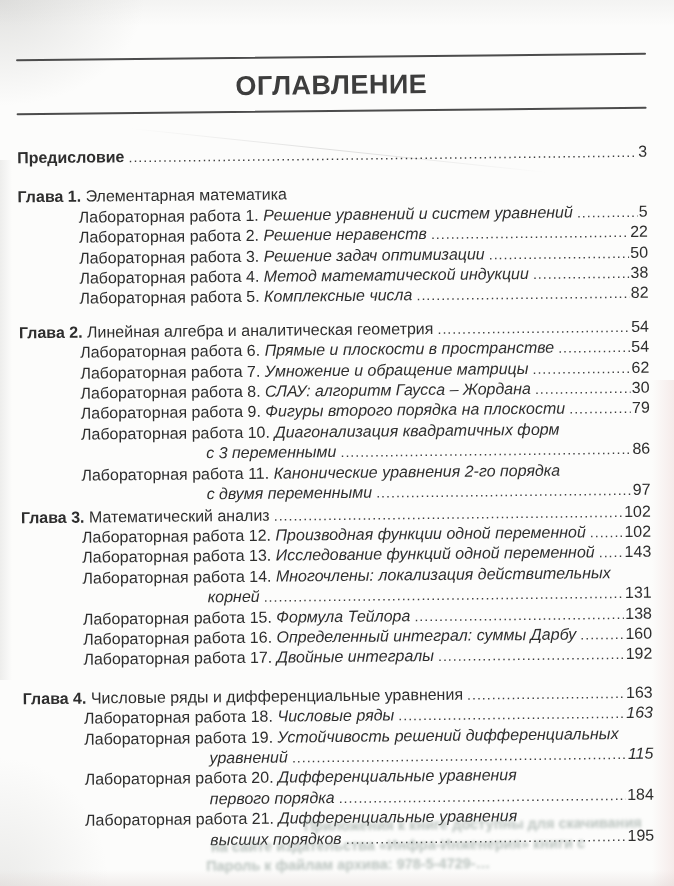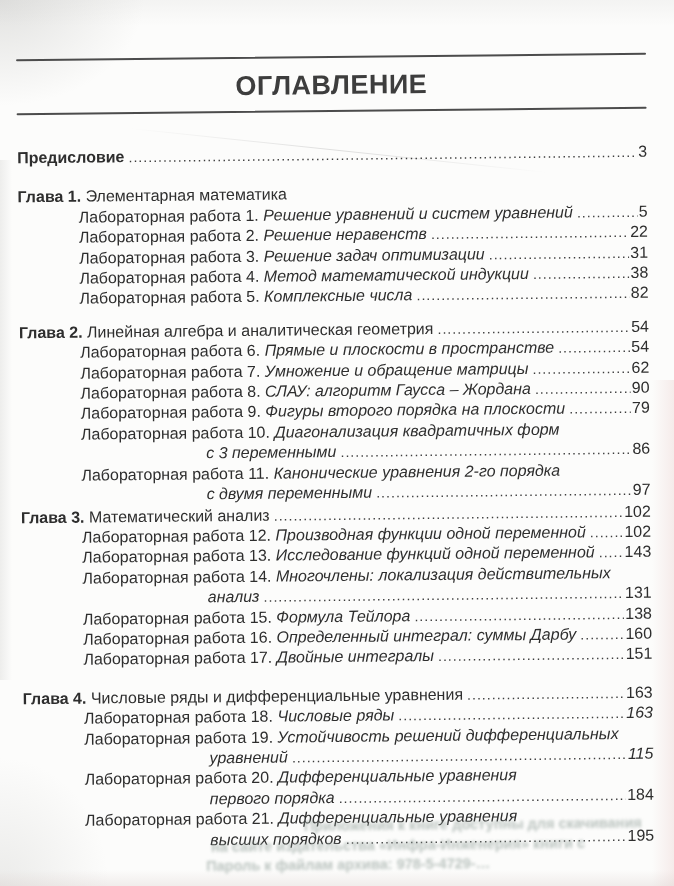--- a/index.html
+++ b/index.html
@@ -103,21 +103,21 @@
         <div class="row entry">
           <span>Лабораторная работа 2.&nbsp;</span>
           <span class="i">Решение неравенств</span>
           <span class="leader"></span>
           <span class="pg">22</span>
         </div>
         <div class="row entry">
           <span>Лабораторная работа 3.&nbsp;</span>
           <span class="i">Решение задач оптимизации</span>
           <span class="leader"></span>
-          <span class="pg">31</span>
+          <span class="pg">50</span>
         </div>
         <div class="row entry">
           <span>Лабораторная работа 4.&nbsp;</span>
           <span class="i">Метод математической индукции</span>
           <span class="leader"></span>
           <span class="pg">38</span>
         </div>
         <div class="row entry">
           <span>Лабораторная работа 5.&nbsp;</span>
           <span class="i">Комплексные числа</span>
@@ -141,21 +141,21 @@
         <div class="row entry">
           <span>Лабораторная работа 7.&nbsp;</span>
           <span class="i">Умножение и обращение матрицы</span>
           <span class="leader"></span>
           <span class="pg">62</span>
         </div>
         <div class="row entry">
           <span>Лабораторная работа 8.&nbsp;</span>
           <span class="i">СЛАУ: алгоритм Гаусса – Жордана</span>
           <span class="leader"></span>
-          <span class="pg">90</span>
+          <span class="pg">30</span>
         </div>
         <div class="row entry">
           <span>Лабораторная работа 9.&nbsp;</span>
           <span class="i">Фигуры второго порядка на плоскости</span>
           <span class="leader"></span>
           <span class="pg">79</span>
         </div>
         <div class="row entry">
           <span>Лабораторная работа 10.&nbsp;</span>
           <span class="i">Диагонализация квадратичных форм</span>
@@ -192,41 +192,41 @@
           <span>Лабораторная работа 13.&nbsp;</span>
           <span class="i">Исследование функций одной переменной</span>
           <span class="leader"></span>
           <span class="pg">143</span>
         </div>
         <div class="row entry">
           <span>Лабораторная работа 14.&nbsp;</span>
           <span class="i">Многочлены: локализация действительных</span>
         </div>
         <div class="row cont">
-          <span class="i">анализ</span>
+          <span class="i">корней</span>
           <span class="leader"></span>
           <span class="pg">131</span>
         </div>
         <div class="row entry">
           <span>Лабораторная работа 15.&nbsp;</span>
           <span class="i">Формула Тейлора</span>
           <span class="leader"></span>
           <span class="pg">138</span>
         </div>
         <div class="row entry">
           <span>Лабораторная работа 16.&nbsp;</span>
           <span class="i">Определенный интеграл: суммы Дарбу</span>
           <span class="leader"></span>
           <span class="pg">160</span>
         </div>
         <div class="row entry">
           <span>Лабораторная работа 17.&nbsp;</span>
           <span class="i">Двойные интегралы</span>
           <span class="leader"></span>
-          <span class="pg">151</span>
+          <span class="pg">192</span>
         </div>
       </div>
       <div class="chapter-block ch-3">
         <div class="row chead">
           <span class="b">Глава 4.&nbsp;</span>
           <span>Числовые ряды и дифференциальные уравнения</span>
           <span class="leader"></span>
           <span class="pg">163</span>
         </div>
         <div class="row entry">

